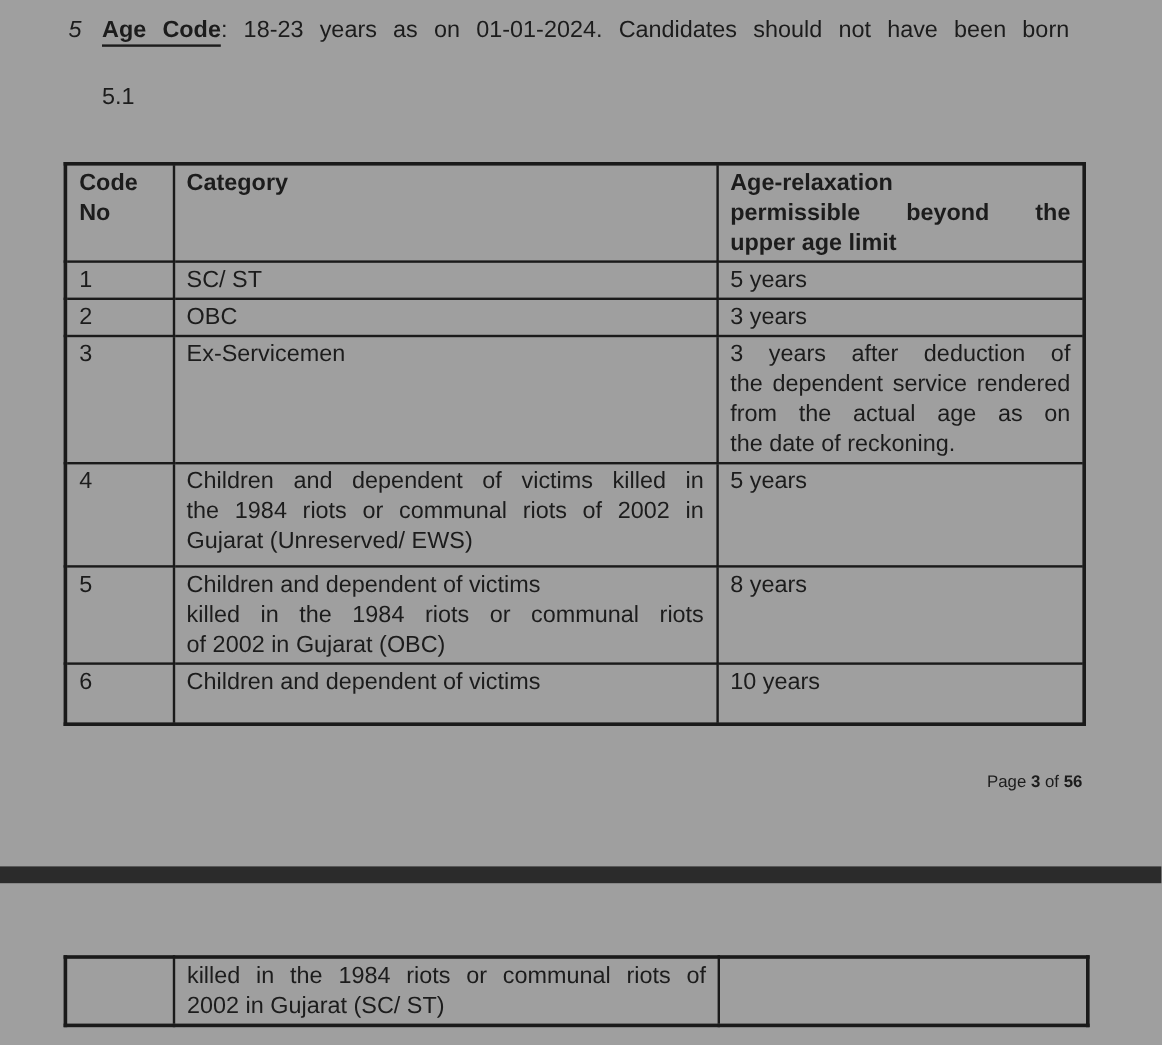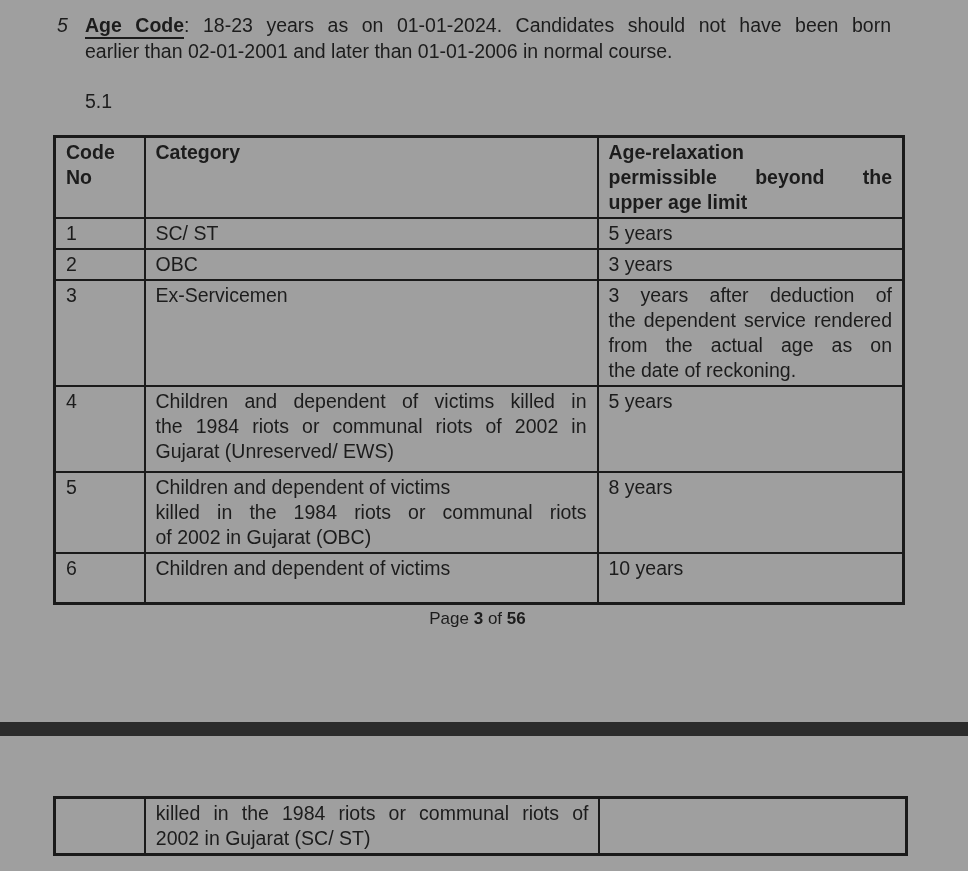--- a/index.html
+++ b/index.html
@@ -10,21 +10,21 @@
     font-family:"Liberation Sans",sans-serif;
     color:#1c1c1c;
     -webkit-font-smoothing:antialiased;
   }
   .jl{text-align:justify;text-align-last:justify;}
   
   .clause5-num{position:absolute;left:57px;top:12px;font-size:19.5px;line-height:26px;font-style:italic;}
   .clause5{position:absolute;left:85px;top:12px;width:806px;font-size:19.5px;line-height:26px;}
   .age-limit-heading{font-weight:bold;border-bottom:2.5px solid #1c1c1c;padding-bottom:1px;}
   
-  .clause51-num{position:absolute;left:85px;top:88px;font-size:19.5px;line-height:26px;}
+  .clause51-num{position:absolute;left:85px;top:68px;font-size:19.5px;line-height:26px;}
   .clause51{position:absolute;left:148px;top:76px;width:737px;font-size:19.5px;line-height:26px;}
   
   table.reltable{
     position:absolute;left:53px;top:135px;
     width:849px;border-collapse:collapse;table-layout:fixed;
     border:3px solid #1a1a1a;
     font-size:19.5px;line-height:25px;
   }
   table.reltable td, table.reltable th{
     border:2px solid #1a1a1a;
@@ -41,22 +41,22 @@
   td.code-c{text-align:center;padding-left:2px;padding-right:2px;}
   tr.hdr{height:76px;}
   tr.r0{height:29px;}
   tr.r1{height:27px;}
   tr.r2{height:102px;}
   tr.r3{height:86px;}
   tr.r4{height:75px;}
   tr.r5{height:50px;}
   
   .page-footer{
-    position:absolute;left:53px;top:608px;width:849px;
-    text-align:center;font-size:17px;line-height:22px;
+    position:absolute;left:53px;top:640px;width:849px;
+    text-align:right;font-size:14px;line-height:22px;
   }
   .page-footer b{font-weight:bold;}
   
   .separator-band{
     position:absolute;left:0;top:722px;width:968px;height:14px;
     background:#2b2b2b;
   }
   
   table.fragtable{
     position:absolute;left:53px;top:796px;
@@ -70,21 +70,20 @@
     padding:2px 10px;
   }
   tr.frag-row{height:53px;}
 </style>
 </head>
 <body>
 
 <div class="clause5-num">5</div>
 <div class="clause5">
   <div class="jl"><span class="age-limit-heading">Age Code</span><span>: 18-23 years as on 01-01-2024. Candidates should not have been born</span></div>
-  <div>earlier than 02-01-2001 and later than 01-01-2006 in normal course.</div>
 </div>
 
 <div class="clause51-num">5.1</div>
 <div class="clause51">
 </div>
 
 <table class="reltable">
   <colgroup>
       <col class="c-code">
       <col class="c-cat">

